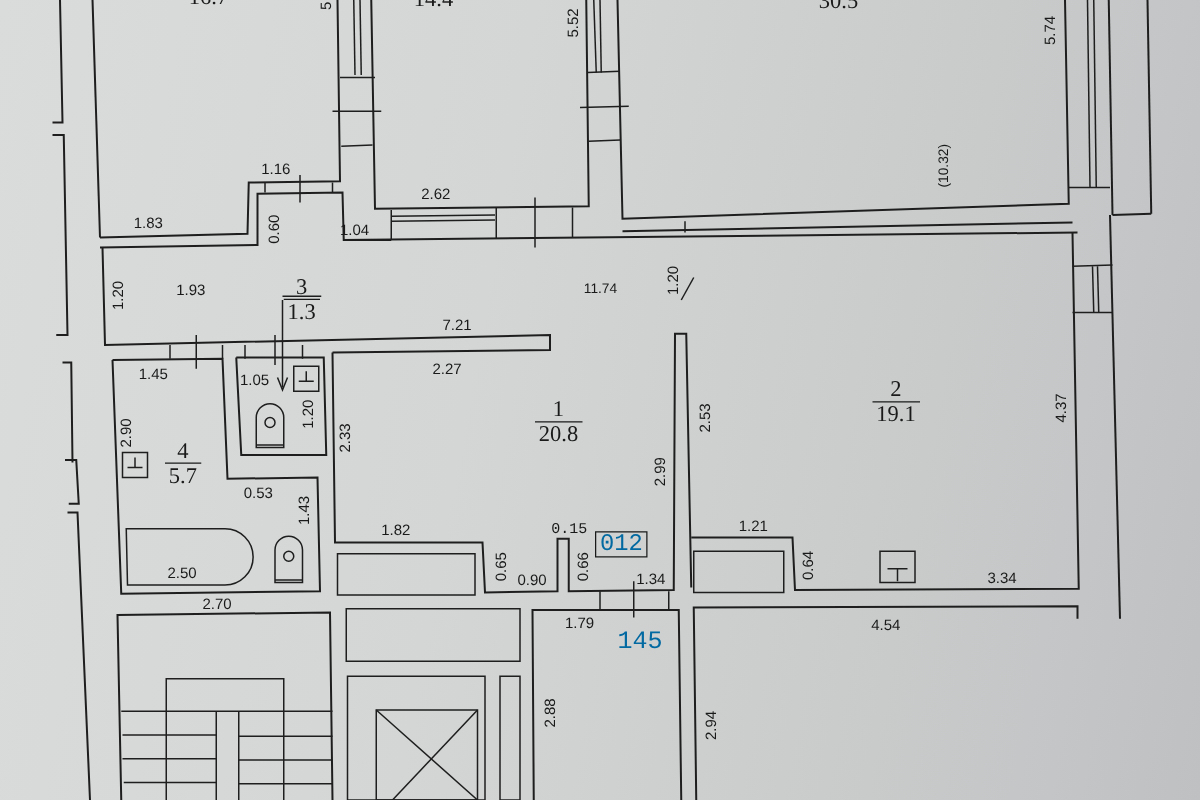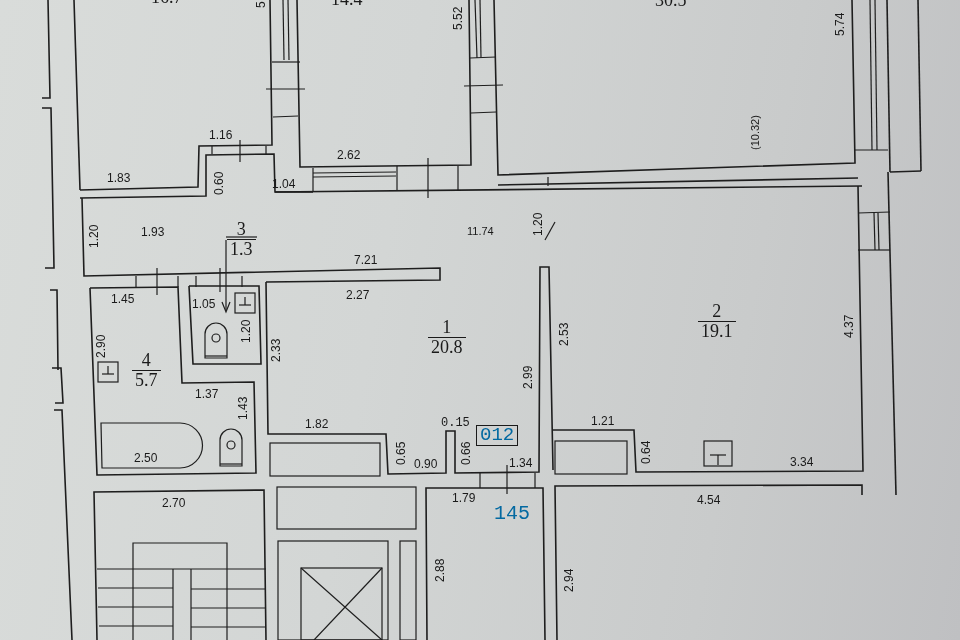--- a/index.html
+++ b/index.html
@@ -204,29 +204,29 @@
 <div class="lbl" style="left:209px; top:129px;">1.16</div>
 <div class="lbl" style="left:107px; top:172px;text-align:center;">1.83</div>
 <div class="lbl" style="left:241px; top:178px;margin-left:31px;">1.04</div>
 <div class="lbl" style="left:337px; top:149px;">2.62</div>
 <div class="lbl" style="left:141px; top:203px;margin-top:23px;">1.93</div>
 <div class="lbl" style="left:467px; top:225px; font-size:11px;">11.74</div>
 <div class="lbl" style="left:354px; top:254px;">7.21</div>
 <div class="lbl" style="left:346px; top:289px;">2.27</div>
 <div class="lbl" style="left:111px; top:293px;">1.45</div>
 <div class="lbl" style="left:192px; top:298px;">1.05</div>
-<div class="lbl" style="left:195px; top:388px;">1.37</div>
+<div class="lbl" style="left:195px; top:388px;">0.53</div>
 <div class="lbl" style="left:134px; top:452px;">2.50</div>
 <div class="lbl" style="left:305px; top:418px;">1.82</div>
 <div class="lbl" style="left:441px; top:417px;font-family:Liberation Mono, monospace;">0.15</div>
 <div class="lbl" style="left:414px; top:458px;">0.90</div>
 <div class="lbl" style="left:509px; top:457px;">1.34</div>
 <div class="lbl" style="left:591px; top:415px;">1.21</div>
 <div class="lbl" style="left:790px; top:456px;">3.34</div>
-<div class="lbl" style="left:162px; top:497px;">2.70</div>
+<div class="lbl" style="left:162px; top:477px;">2.70</div>
 <div class="lbl" style="left:452px; top:492px;">1.79</div>
 <div class="lbl" style="left:697px; top:494px;">4.54</div>
 
 <div class="lbl v" style="left:255px; top:8px;">5</div>
 <div class="lbl v" style="left:452px; top:30px;">5.52</div>
 <div class="lbl v" style="left:834px; top:36px;">5.74</div>
 <div class="lbl v" style="left:749px; top:150px; font-size:11px;">(10.32)</div>
 <div class="lbl v" style="left:213px; top:195px;">0.60</div>
 <div class="lbl v" style="left:88px; top:248px;">1.20</div>
 <div class="lbl v" style="left:532px; top:236px;">1.20</div>

